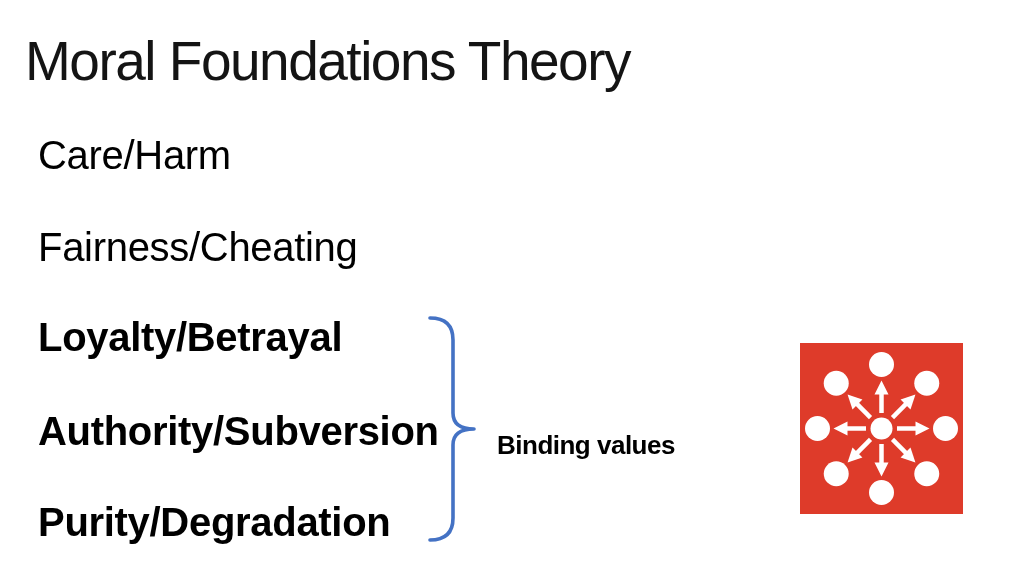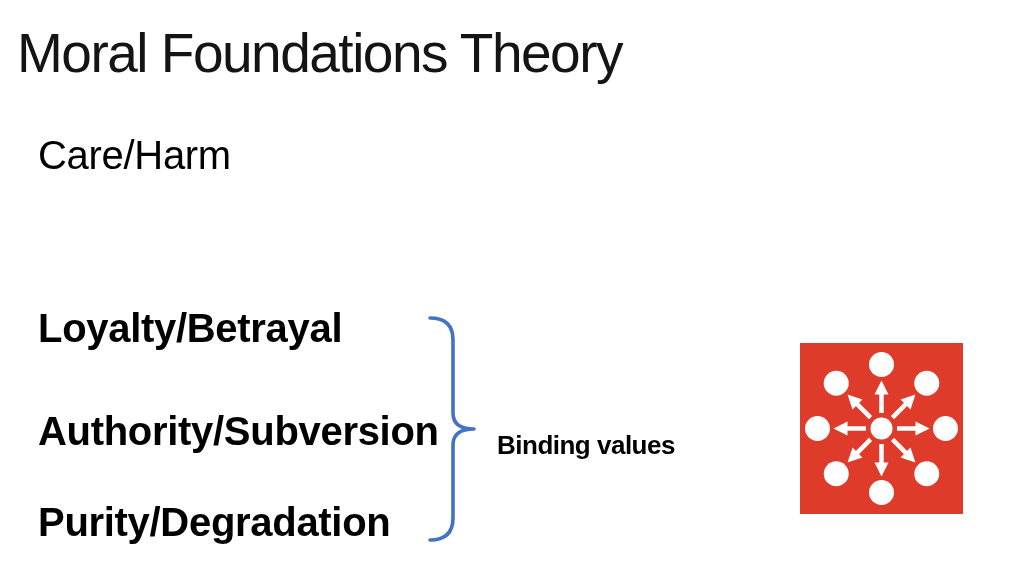--- a/index.html
+++ b/index.html
@@ -14,41 +14,41 @@
   .slide {
     position: relative;
     width: 1024px;
     height: 576px;
     background: #ffffff;
   }
   .slide-title {
     position: absolute;
     left: 13px;
     top: 22px;
-    margin: 4px;
+    margin: 12px;
     font-size: 55px;
     font-weight: 300;
     letter-spacing: -1.5px;
     line-height: 1;
     color: #141414;
     white-space: nowrap;
   }
   .foundation-item {
     position: absolute;
     left: 38px;
     font-size: 40px;
     line-height: 1;
     color: #000000;
     white-space: nowrap;
     letter-spacing: -0.3px;
   }
   .foundation-item.bold { font-weight: 700; }
   .item-0 { top: 135px; }
   .item-1 { top: 227px; }
-  .item-2 { top: 308px; }
+  .item-2 { top: 317px; }
   .item-3 { top: 411px; }
   .item-4 { top: 502px; }
   .brace-svg {
     position: absolute;
     left: 426px;
     top: 314px;
     width: 52px;
     height: 230px;
   }
   .group-label {
@@ -74,20 +74,21 @@
 </style>
 </head>
 <body>
 
 <div class="slide">
 
   <h1 class="slide-title">Moral Foundations Theory</h1>
 
   <div class="foundation-item item-0">Care/Harm</div>
 
+  <div class="foundation-item item-1">Fairness/Cheating</div>
 
   <div class="foundation-item bold item-2">Loyalty/Betrayal</div>
 
   <div class="foundation-item bold item-4">Purity/Degradation</div>
 
   <div class="foundation-item bold item-3">Authority/Subversion</div>
 
   <svg class="brace-svg" viewBox="0 0 52 230" aria-hidden="true">
     <path d="M4 4 Q27 4 27 26 L27 99 Q27 115 48 115 Q27 115 27 131 L27 204 Q27 226 4 226" fill="none" stroke-width="3.6" stroke-linecap="round" stroke-linejoin="round" stroke="#4472C4"></path>
   </svg>

